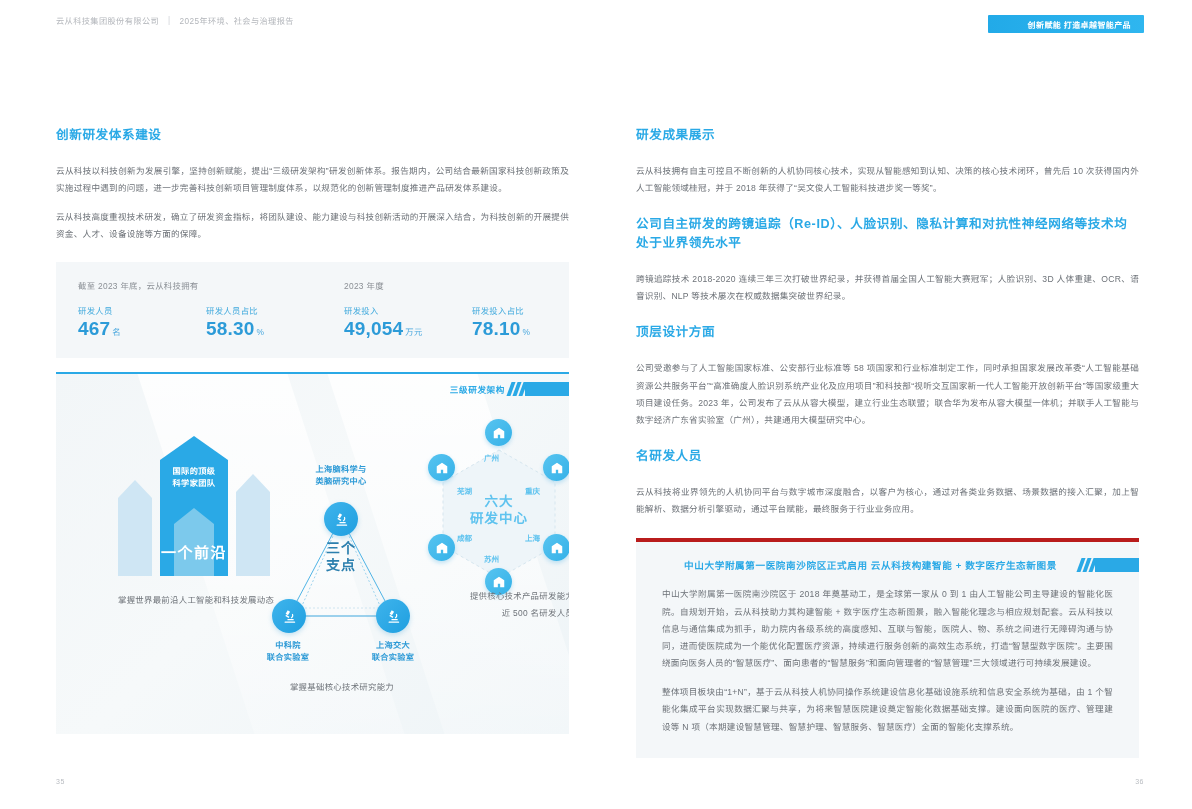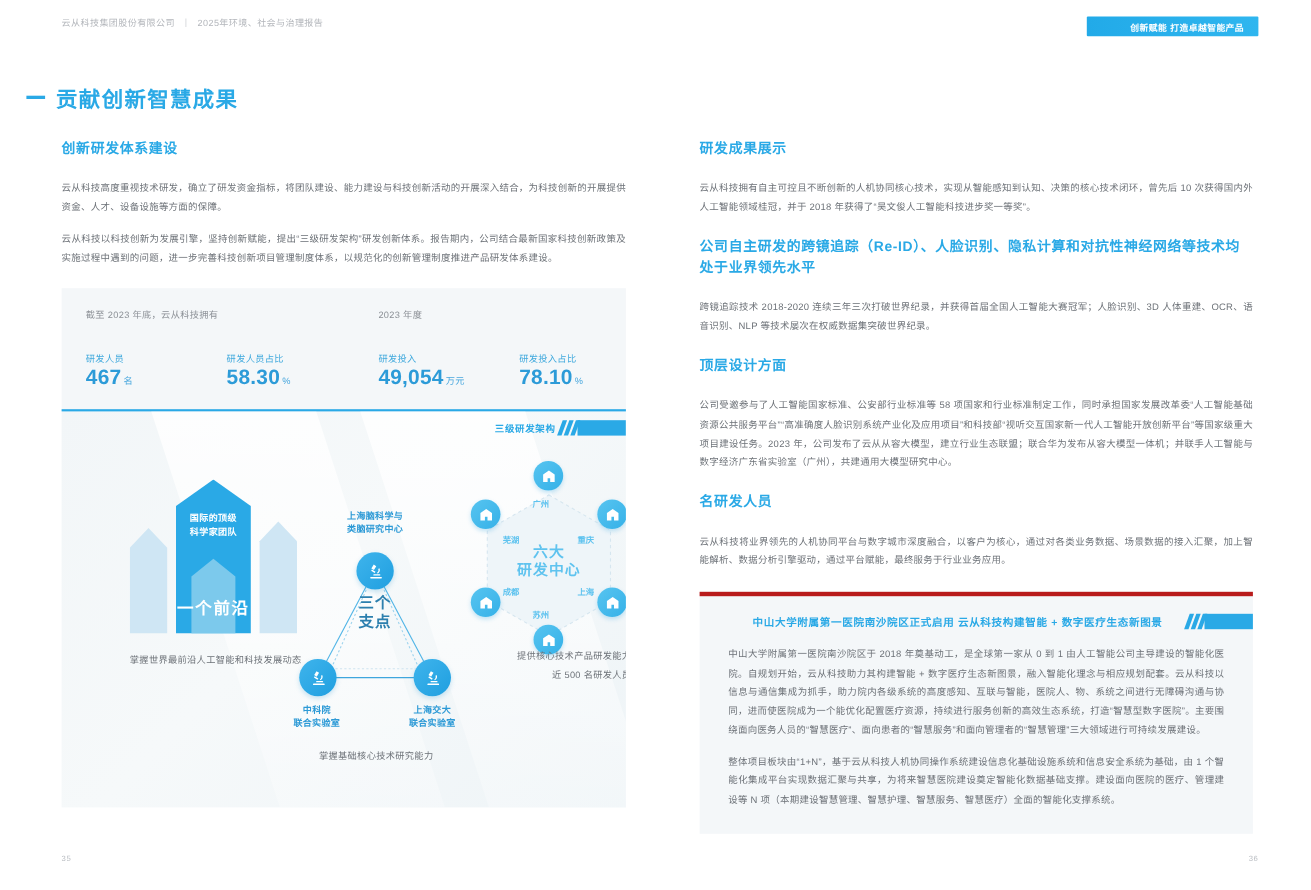--- a/index.html
+++ b/index.html
@@ -66,21 +66,21 @@
     background: #f4f7f9;
     padding: 17px 22px 19px 22px;
     display: flex;
     position: relative;
   }
   .kpi-group { flex: 1; }
   .kpi-group.second { padding-left: 32px; }
   .kpi-divider {
     width: 1px; background: #dfe4e8; margin: 2px 10px 2px 0;
   }
-  .kpi-caption { font-size: 8.4px; color: #8b9096; letter-spacing:.3px; margin-bottom: 28px; }
+  .kpi-caption { font-size: 8.4px; color: #8b9096; letter-spacing:.3px; margin-bottom: 13px; }
   .kpi-row { display: flex; gap: 32px; }
   .kpi-item { min-width: 96px; }
   .kpi-label { font-size: 8.4px; color: #3fa9dd; letter-spacing:.3px; margin-bottom: 2px; }
   .kpi-value { font-size: 19px; font-weight: bold; color: #2c9bd8; line-height: 1.15; letter-spacing:.2px; }
   .kpi-unit { font-size: 8.4px; font-weight: normal; color: #4aa8de; margin-left: 2px; }
 
   
   .diagram {
     position: absolute; left: 56px; top: 372px;
     width: 513px; height: 362px;
@@ -201,29 +201,25 @@
 
   <div class="runhead">
     <div class="runhead-left">
       <span>云从科技集团股份有限公司</span>
       <span class="runhead-sep">|</span>
       <span>2025年环境、社会与治理报告</span>
     </div>
     <div class="runhead-badge">创新赋能 打造卓越智能产品</div>
   </div>
 
-  <div class="sec-title-wrap">
-    <span class="sec-dash"></span>
-    <span class="sec-title">贡献创新智慧成果</span>
-  </div>
 
   <div class="col-left">
     <h3 class="sub rule">创新研发体系建设</h3>
+    <p class="body">云从科技以科技创新为发展引擎，坚持创新赋能，提出“三级研发架构”研发创新体系。报告期内，公司结合最新国家科技创新政策及实施过程中遇到的问题，进一步完善科技创新项目管理制度体系，以规范化的创新管理制度推进产品研发体系建设。</p>
     <p class="body">云从科技高度重视技术研发，确立了研发资金指标，将团队建设、能力建设与科技创新活动的开展深入结合，为科技创新的开展提供资金、人才、设备设施等方面的保障。</p>
-    <p class="body">云从科技以科技创新为发展引擎，坚持创新赋能，提出“三级研发架构”研发创新体系。报告期内，公司结合最新国家科技创新政策及实施过程中遇到的问题，进一步完善科技创新项目管理制度体系，以规范化的创新管理制度推进产品研发体系建设。</p>
 
     <div class="kpi-panel">
       <div class="kpi-group">
         <div class="kpi-caption">截至 2023 年底，云从科技拥有</div>
         <div class="kpi-row">
           <div class="kpi-item">
             <div class="kpi-label">研发人员</div>
             <div class="kpi-value">
               <span>467</span><span class="kpi-unit">名</span>
             </div>

